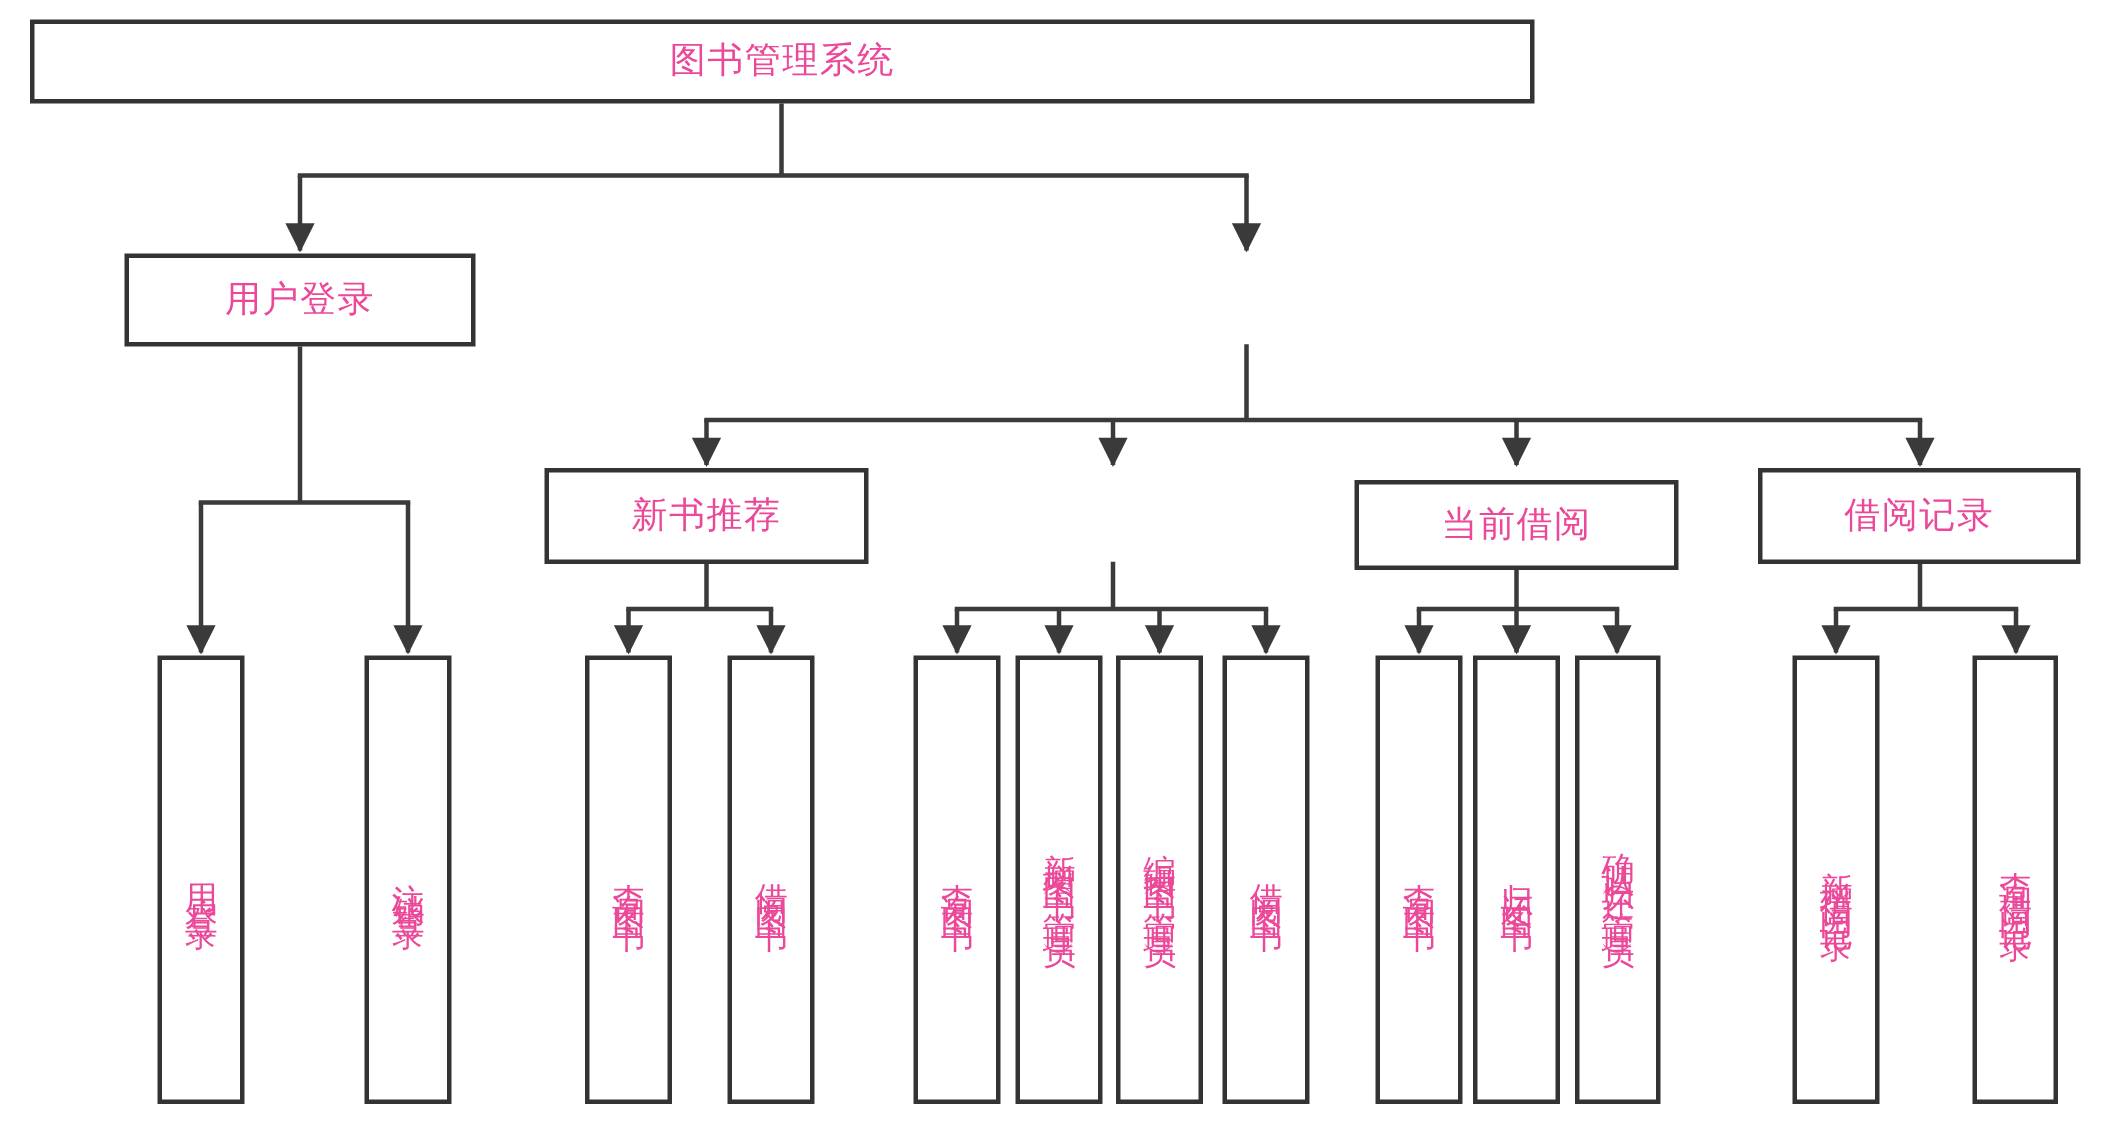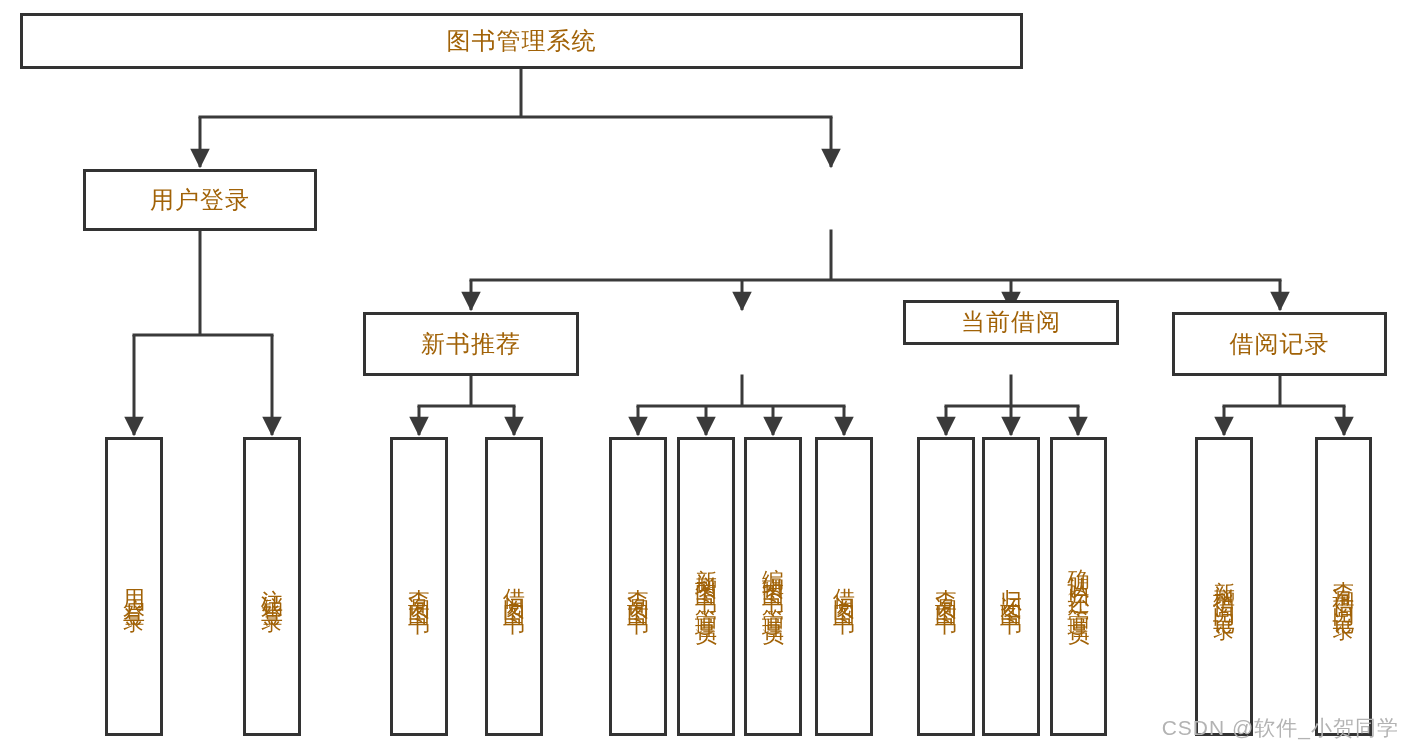--- a/index.html
+++ b/index.html
@@ -9,21 +9,21 @@
     background:#ffffff;
     font-family:"Liberation Sans","DejaVu Sans",sans-serif;
     overflow:hidden;
   }
   .wires{position:absolute;left:0;top:0;z-index:1;}
   .node{
     position:absolute;
     box-sizing:border-box;
     background:#ffffff;
     border:3px solid #333333;
-    color:#a16207;
+    color:#ec4899;
     display:flex;
     align-items:center;
     justify-content:center;
     z-index:2;
     text-align:center;
     line-height:1.1;
   }
   .h{font-size:24px;letter-spacing:1px;}
   .v{
     writing-mode:vertical-rl;
@@ -87,31 +87,30 @@
 
     <line x1="1224" y1="406" x2="1224" y2="435" stroke="#3a3a3a" stroke-width="3" marker-end="url(#ah)"></line>
     <line x1="1344" y1="406" x2="1344" y2="435" stroke="#3a3a3a" stroke-width="3" marker-end="url(#ah)"></line>
   </svg>
 
   <div class="node h" style="left:20px;top:13px;width:1003px;height:56px">图书管理系统</div>
 
   <div class="node h" style="left:83px;top:169px;width:234px;height:62px">用户登录</div>
 
   <div class="node h" style="left:363px;top:312px;width:216px;height:64px">新书推荐</div>
-  <div class="node h" style="left:903px;top:300px;width:216px;height:45px">当前借阅</div>
+  <div class="node h" style="left:903px;top:320px;width:216px;height:60px">当前借阅</div>
   <div class="node h" style="left:1172px;top:312px;width:215px;height:64px">借阅记录</div>
 
   <div class="node v" style="left:105px;top:437px;width:58px;height:299px">用户登录</div>
   <div class="node v" style="left:243px;top:437px;width:58px;height:299px">注销登录</div>
   <div class="node v" style="left:390px;top:437px;width:58px;height:299px">查询图书</div>
   <div class="node v" style="left:485px;top:437px;width:58px;height:299px">借阅图书</div>
   <div class="node v" style="left:609px;top:437px;width:58px;height:299px">查询图书</div>
   <div class="node v" style="left:677px;top:437px;width:58px;height:299px">新增图书（管理员）</div>
   <div class="node v" style="left:744px;top:437px;width:58px;height:299px">编辑图书（管理员）</div>
   <div class="node v" style="left:815px;top:437px;width:58px;height:299px">借阅图书</div>
   <div class="node v" style="left:917px;top:437px;width:58px;height:299px">查询图书</div>
   <div class="node v" style="left:982px;top:437px;width:58px;height:299px">归还图书</div>
   <div class="node v" style="left:1050px;top:437px;width:57px;height:299px">确认归还（管理员）</div>
   <div class="node v" style="left:1195px;top:437px;width:58px;height:299px">新增借阅记录</div>
   <div class="node v" style="left:1315px;top:437px;width:57px;height:299px">查询借阅记录</div>
 
-  <div class="watermark">CSDN @软件_小贺同学</div>
 </div>
 
 </body></html>

